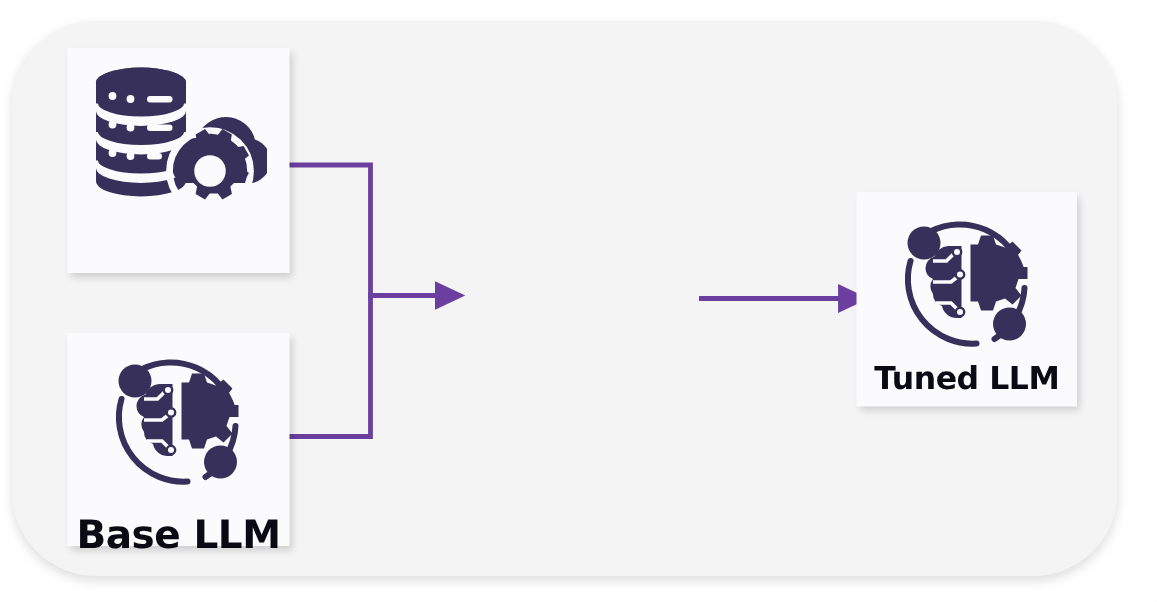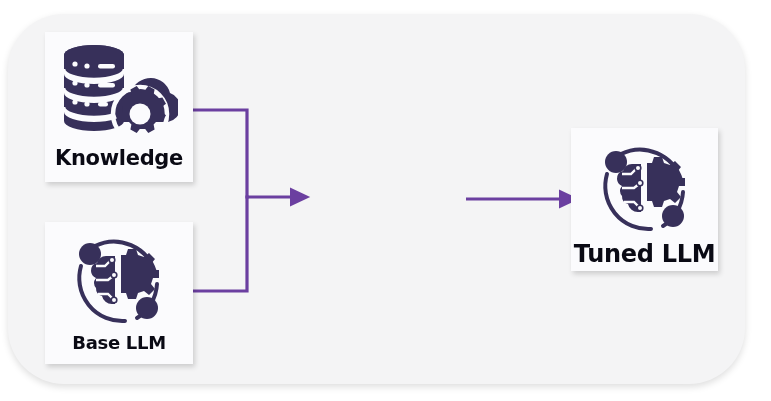--- a/index.html
+++ b/index.html
@@ -67,39 +67,39 @@
   }
   #card-knowledge .card-label { font-size: 21px; margin-top: 4px; }
 
   #card-basellm {
     left: 45px;
     top: 222px;
     width: 148px;
     height: 142px;
     padding-top: 10px;
   }
-  #card-basellm .card-label { font-size: 18px; margin-top: 2px; }
+  #card-basellm .card-label { font-size: 26px; margin-top: 12px; }
 
   #card-finetuning {
     left: 302px;
     top: 127px;
     width: 163px;
     height: 145px;
     padding-top: 12px;
   }
   #card-finetuning .card-label { font-size: 21px; margin-top: 6px; }
 
   #card-tunedllm {
     left: 571px;
     top: 128px;
     width: 147px;
     height: 143px;
     padding-top: 12px;
   }
-  #card-tunedllm .card-label { font-size: 24px; margin-top: 2px; }
+  #card-tunedllm .card-label { font-size: 21px; margin-top: 2px; }
 
   
   #connectors {
     position: absolute;
     left: 0;
     top: 0;
     width: 771px;
     height: 401px;
     pointer-events: none;
   }
@@ -167,21 +167,20 @@
         <g fill="#37305A">
           <path d="M80,47
                    l5.2,1.0 l3.1,-4.0 l6.3,3.6 l-1.0,5.0 l3.8,3.8 l5.0,-1.0 l3.6,6.3 l-4.0,3.1 l0,5.4
                    l4.0,3.1 l-3.6,6.3 l-5.0,-1.0 l-3.8,3.8 l1.0,5.0 l-6.3,3.6 l-3.1,-4.0 l-5.4,0
                    l-3.1,4.0 l-6.3,-3.6 l1.0,-5.0 l-3.8,-3.8 l-5.0,1.0 l-3.6,-6.3 l4.0,-3.1 l0,-5.4
                    l-4.0,-3.1 l3.6,-6.3 l5.0,1.0 l3.8,-3.8 l-1.0,-5.0 l6.3,-3.6 l3.1,4.0 z"></path>
         </g>
         <circle cx="80" cy="72" r="10.5" fill="#fbfbfd"></circle>
       </svg>
     </div>
-    <div class="card-label">Knowledge</div>
   </div>
 
   <div class="card" id="card-basellm">
     <div class="icon-wrap">
       <svg width="104" height="98" viewBox="0 0 104 98" xmlns="http://www.w3.org/2000/svg">
 
         <g fill="none" stroke="#37305A" stroke-width="4" stroke-linecap="round">
           <path d="M28,14 A43,43 0 0 1 88,40"></path>
           <path d="M90,52 A43,43 0 0 1 70,86"></path>
           <path d="M58,89 A43,43 0 0 1 14,34"></path>

